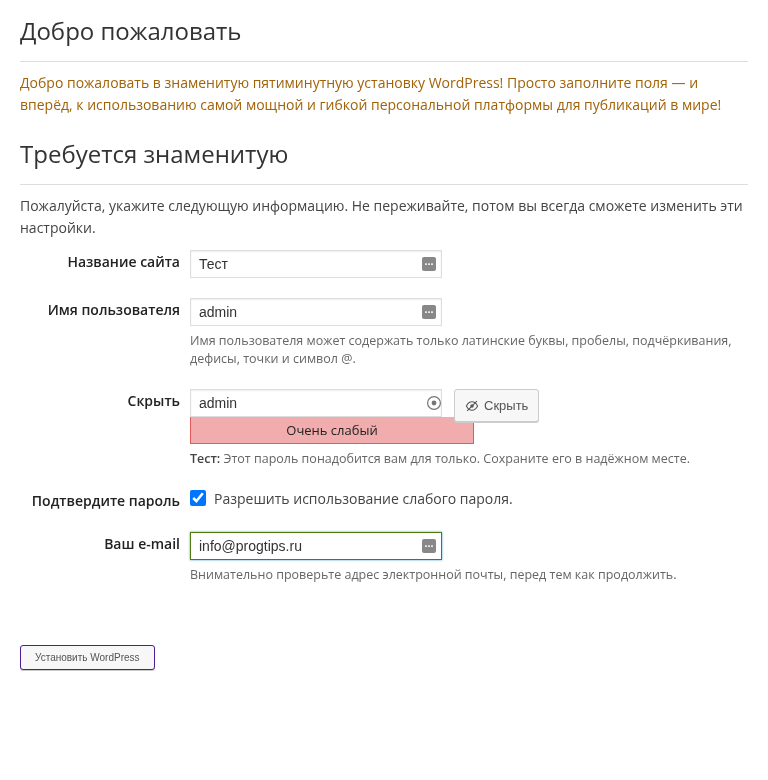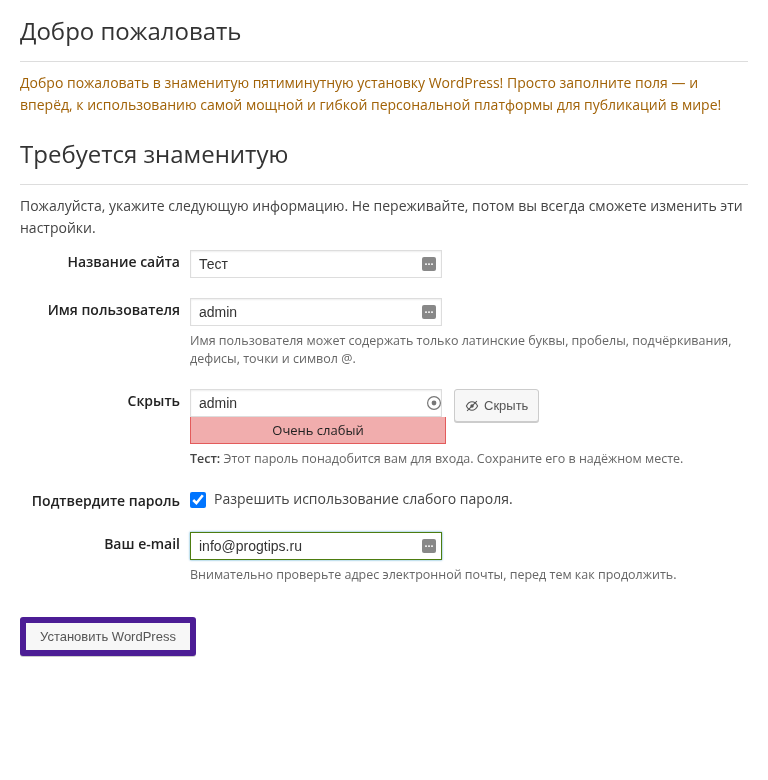--- a/index.html
+++ b/index.html
@@ -118,21 +118,21 @@
       pointer-events: none;
     }
     .strength-meter {
       background: #f1adad;
       border: 1px solid #e35b5b;
       border-top: none;
       text-align: center;
       padding: 4px 0;
       font-size: 13px;
       color: #222;
-      width: 256px;
+      width: 284px;
     }
     .hide-btn {
       display: inline-flex;
       align-items: center;
       gap: 5px;
       padding: 8px 10px;
       font-size: 13px;
       border: 1px solid #ccc;
       background: #f7f7f7;
       color: #555;
@@ -149,44 +149,45 @@
       color: #666;
       margin-top: 6px;
       line-height: 1.5;
     }
     .description strong {
       font-weight: 600;
       color: #444;
     }
     .checkbox-row {
       display: flex;
-      align-items: flex-end;
+      align-items: center;
       gap: 8px;
     }
     .checkbox-row input[type="checkbox"] {
       width: 16px;
       height: 16px;
       cursor: pointer;
     }
     .checkbox-row label {
       font-size: 14px;
       color: #444;
     }
     .submit-row {
       margin-top: 22px;
     }
     .submit-btn {
       padding: 6px 14px;
-      font-size: 13px;
-      border: 6px solid #4c1d95;
+      font-size: 10px;
+      border: 1px solid #4c1d95;
       background: #f7f7f7;
       color: #555;
       cursor: pointer;
       border-radius: 3px;
       box-shadow: 0 1px 0 #ccc;
+      margin-top: 28px;
     }
   </style>
 </head>
 <body>
 
 <h1>Добро пожаловать</h1>
 <p class="intro">Добро пожаловать в знаменитую пятиминутную установку WordPress! Просто заполните поля — и вперёд, к использованию самой мощной и гибкой персональной платформы для публикаций в мире!</p>
 
 <h1>Требуется знаменитую</h1>
 <p class="intro2">Пожалуйста, укажите следующую информацию. Не переживайте, потом вы всегда сможете изменить эти настройки.</p>
@@ -233,21 +234,21 @@
         <button class="hide-btn">
           <svg viewBox="0 0 20 20" fill="currentColor">
                 <path d="M2 10s3-6 8-6 8 6 8 6-3 6-8 6-8-6-8-6z" fill="none" stroke="currentColor" stroke-width="1.5"></path>
                 <circle cx="10" cy="10" r="2.5"></circle>
                 <line x1="3" y1="17" x2="17" y2="3" stroke="currentColor" stroke-width="1.5"></line>
               </svg>
           <span>Скрыть</span>
         </button>
       </div>
       <p class="description">
-        <strong>Тест:</strong><span> Этот пароль понадобится вам для входа. Сохраните его в надёжном месте.</span>
+        <strong>Тест:</strong><span> Этот пароль понадобится вам для только. Сохраните его в надёжном месте.</span>
       </p>
     </td>
   </tr>
 
   <tr>
     <th>Подтвердите пароль</th>
     <td>
       <div class="checkbox-row">
         <input type="checkbox" checked="" style="">
         <label>Разрешить использование слабого пароля.</label>

